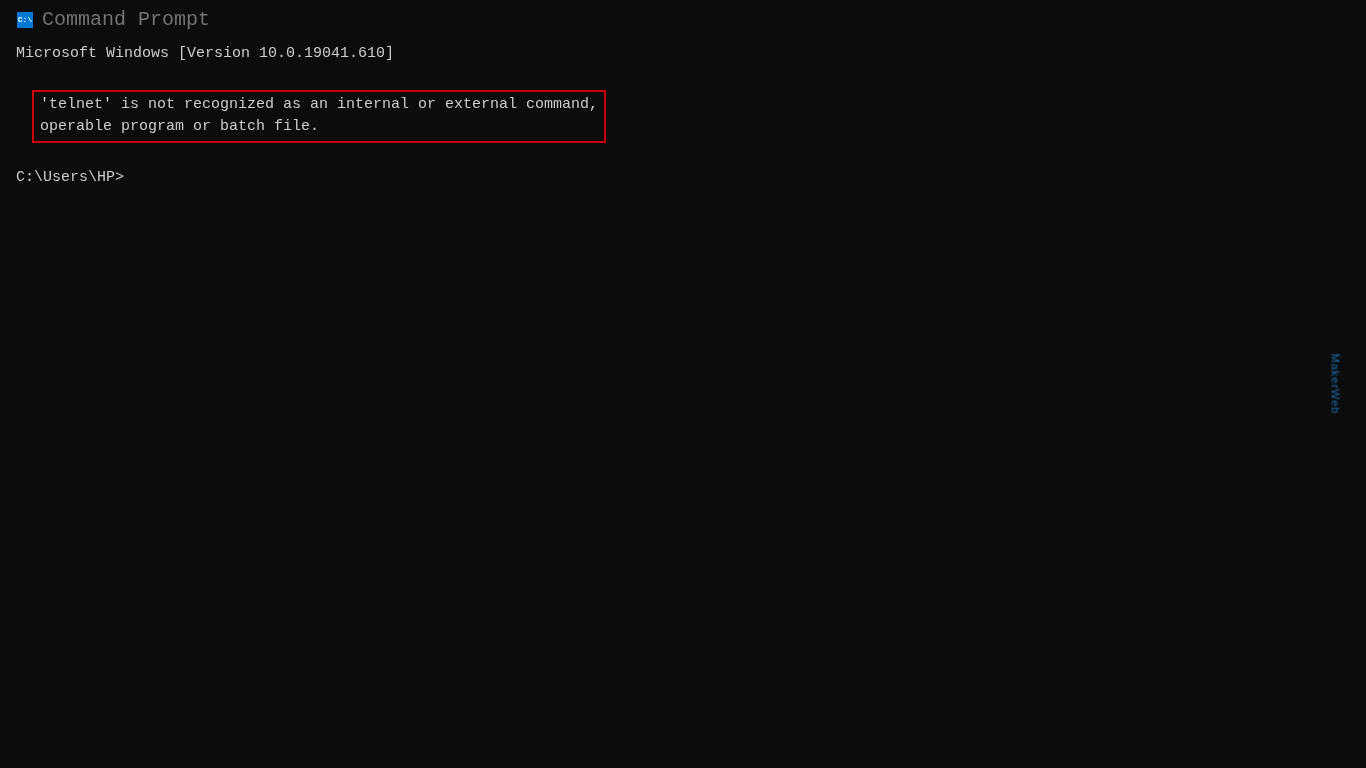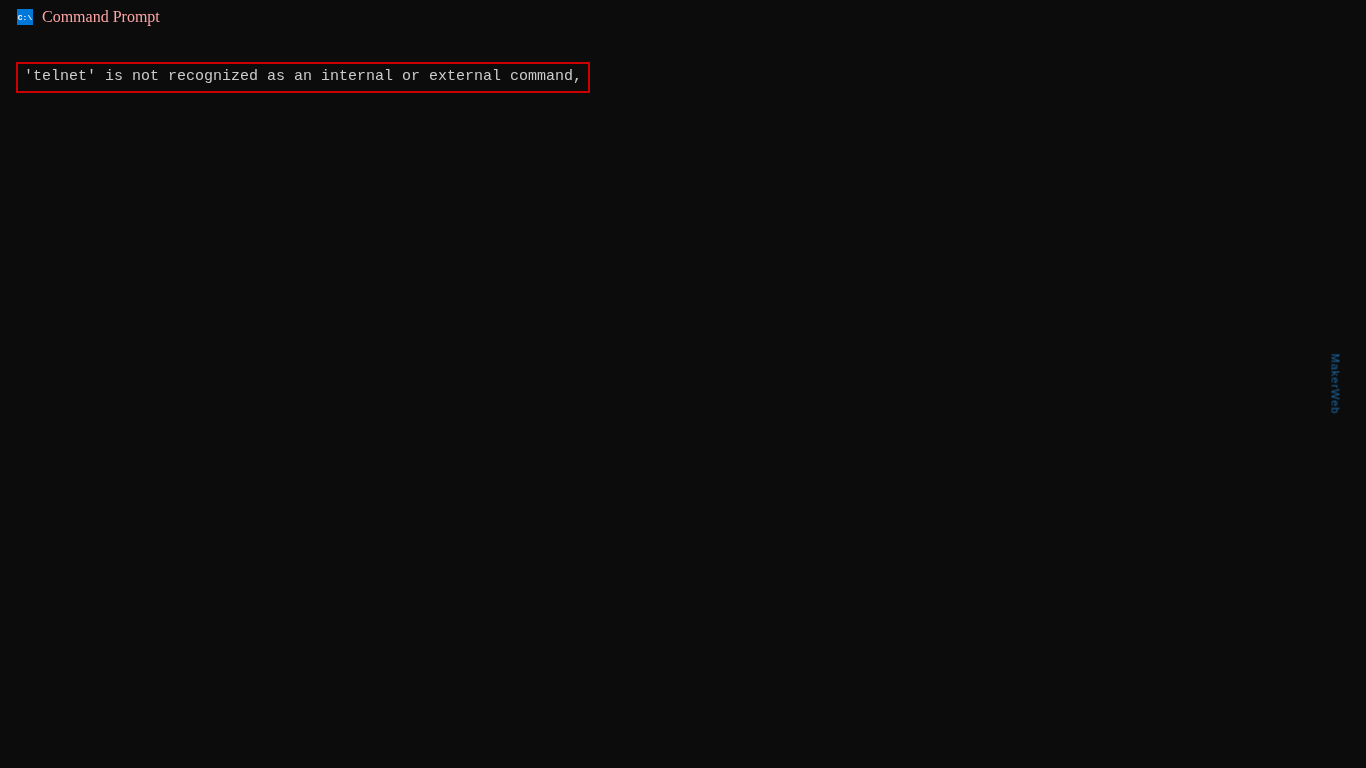--- a/index.html
+++ b/index.html
@@ -27,23 +27,23 @@
     .titlebar-icon {
       width: 18px;
       height: 18px;
       display: flex;
       align-items: center;
       justify-content: center;
       flex-shrink: 0;
     }
 
     .titlebar-text {
-      font-size: 16px;
-      color: #fca5a5;
-      font-family: Liberation Serif, serif;
+      font-size: 20px;
+      color: #737373;
+      font-family: Liberation Mono, monospace;
     }
 
     .console-area {
       padding: 4px 16px 16px 16px;
     }
 
     .console-line {
       font-size: 15px;
       line-height: 1.5;
       color: #cccccc;
@@ -51,21 +51,21 @@
     }
 
     .blank-line {
       height: 22px;
     }
 
     .error-box {
       border: 2px solid #cc0000;
       display: inline-block;
       padding: 2px 6px;
-      margin: 2px 0;
+      margin: 2px 16px;
     }
 
     .error-line {
       font-size: 15px;
       line-height: 1.5;
       color: #cccccc;
       white-space: pre;
     }
 
     .watermark {
@@ -102,23 +102,26 @@
 <div class="titlebar">
   <div class="titlebar-icon">
     <div class="cmd-icon">
       <span>C:\</span>
     </div>
   </div>
   <span class="titlebar-text">Command Prompt</span>
 </div>
 
 <div class="console-area">
+  <div class="console-line">Microsoft Windows [Version 10.0.19041.610]</div>
   <div class="blank-line"></div>
 
   
   <div class="error-box">
     <div class="error-line">'telnet' is not recognized as an internal or external command,</div>
+    <div class="error-line">operable program or batch file.</div>
   </div>
 
   <div class="blank-line"></div>
+  <div class="console-line">C:\Users\HP&gt;</div>
 </div>
 
 <div class="watermark">MakerWeb</div>
 
 </body></html>

